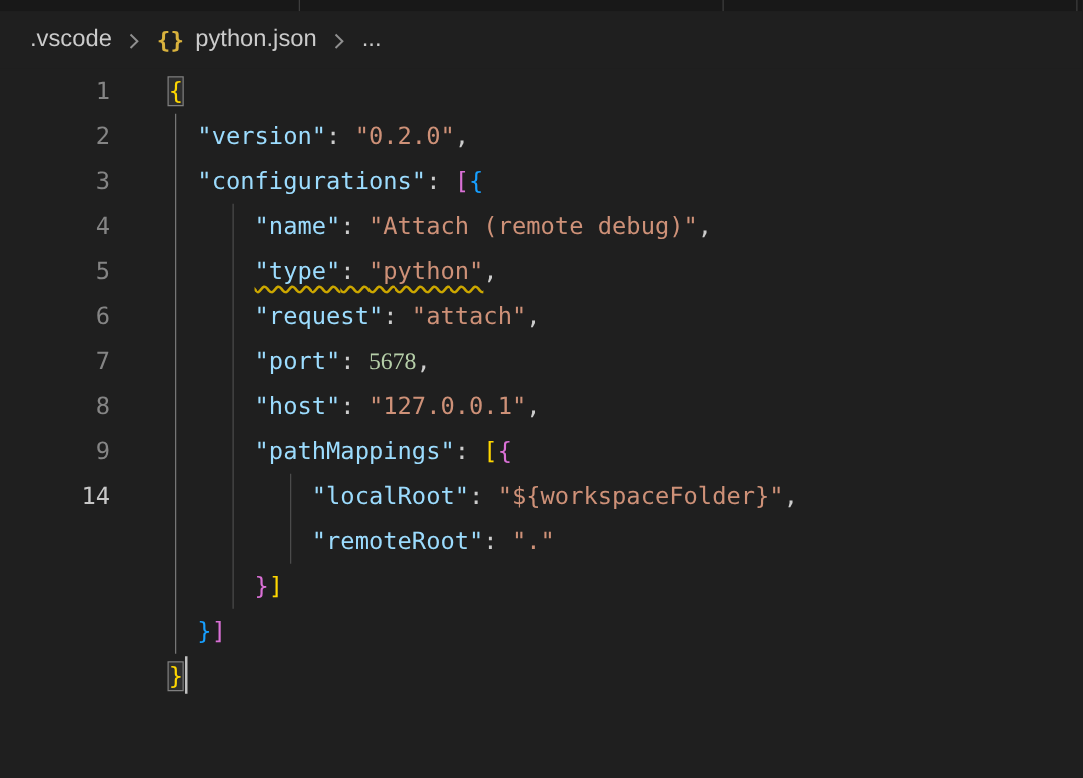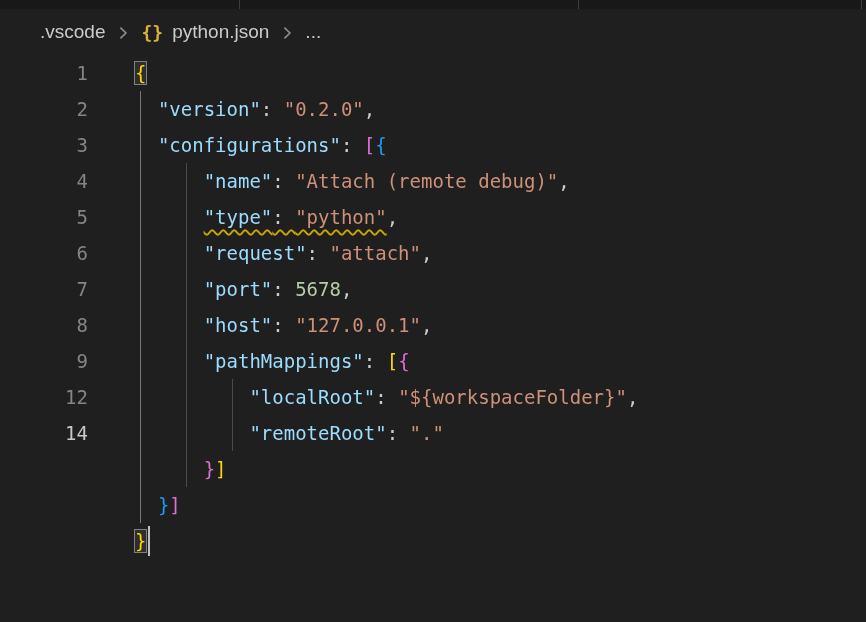--- a/index.html
+++ b/index.html
@@ -20,21 +20,21 @@
   .tab-sep {
     position: absolute; top: 0; width: 1px; height: 9px;
     background: #3d3d3d;
   }
 
   
   .breadcrumb {
     position: absolute; top: 9px; left: 0;
     width: 866px; height: 46px;
     display: flex; align-items: center;
-    padding-left: 40px; gap: 9px;
+    padding-left: 24px; gap: 9px;
     font-family: "Liberation Sans", sans-serif;
     font-size: 19px;
     color: var(--crumb-text, #cbcbcb);
     background: var(--editor-bg, #1f1f1f);
   }
   .crumb { cursor: pointer; }
   .crumb-chevron { display: inline-flex; align-items: center; margin-top: 2px; }
   .json-icon {
     font-family: "DejaVu Sans Mono", monospace;
     font-weight: bold;
@@ -64,21 +64,21 @@
     position: absolute; width: 1px;
     background: var(--guide, #4b4b4b);
   }
   .guide.active { background: var(--guide-active, #767676); }
 
   .code-lines { position: relative; z-index: 1; }
   .code-line { white-space: pre; height: 36px; }
 
   .tok.key   { color: var(--c-key, #9cdcfe); }
   .tok.str   { color: var(--c-str, #ce9178); }
-  .tok.num   { color: var(--c-num, #b5cea8); }
+  .tok.num   { color: var(--c-num, #b5cea8); font-family: Liberation Serif, serif; }
   .tok.punct { color: var(--c-punct, #cccccc); }
   .tok.b1    { color: var(--c-b1, #ffd700); }
   .tok.b2    { color: var(--c-b2, #da70d6); }
   .tok.b3    { color: var(--c-b3, #179fff); }
 
   .match-box {
     outline: 1px solid var(--match-border, #808080);
     background: rgba(115, 115, 115, 0.18);
   }
   .squiggle {
@@ -127,21 +127,20 @@
   <div class="gutter">
       <div class="line-num">1</div>
       <div class="line-num">2</div>
       <div class="line-num">3</div>
       <div class="line-num">4</div>
       <div class="line-num">5</div>
       <div class="line-num">6</div>
       <div class="line-num">7</div>
       <div class="line-num">8</div>
       <div class="line-num">9</div>
-      <div class="line-num">12</div>
       <div class="line-num active">14</div>
     </div>
   <div class="code">
     <div class="guides">
         <div class="guide active" style="left: 5px; top: 36px; height: 432px;"></div>
         <div class="guide" style="left: 50.8125px; top: 108px; height: 324px;"></div>
         <div class="guide" style="left: 96.625px; top: 324px; height: 72px;"></div>
       </div>
     <div class="code-lines">
         <div class="code-line"><span class="tok b1 match-box">{</span></div>

